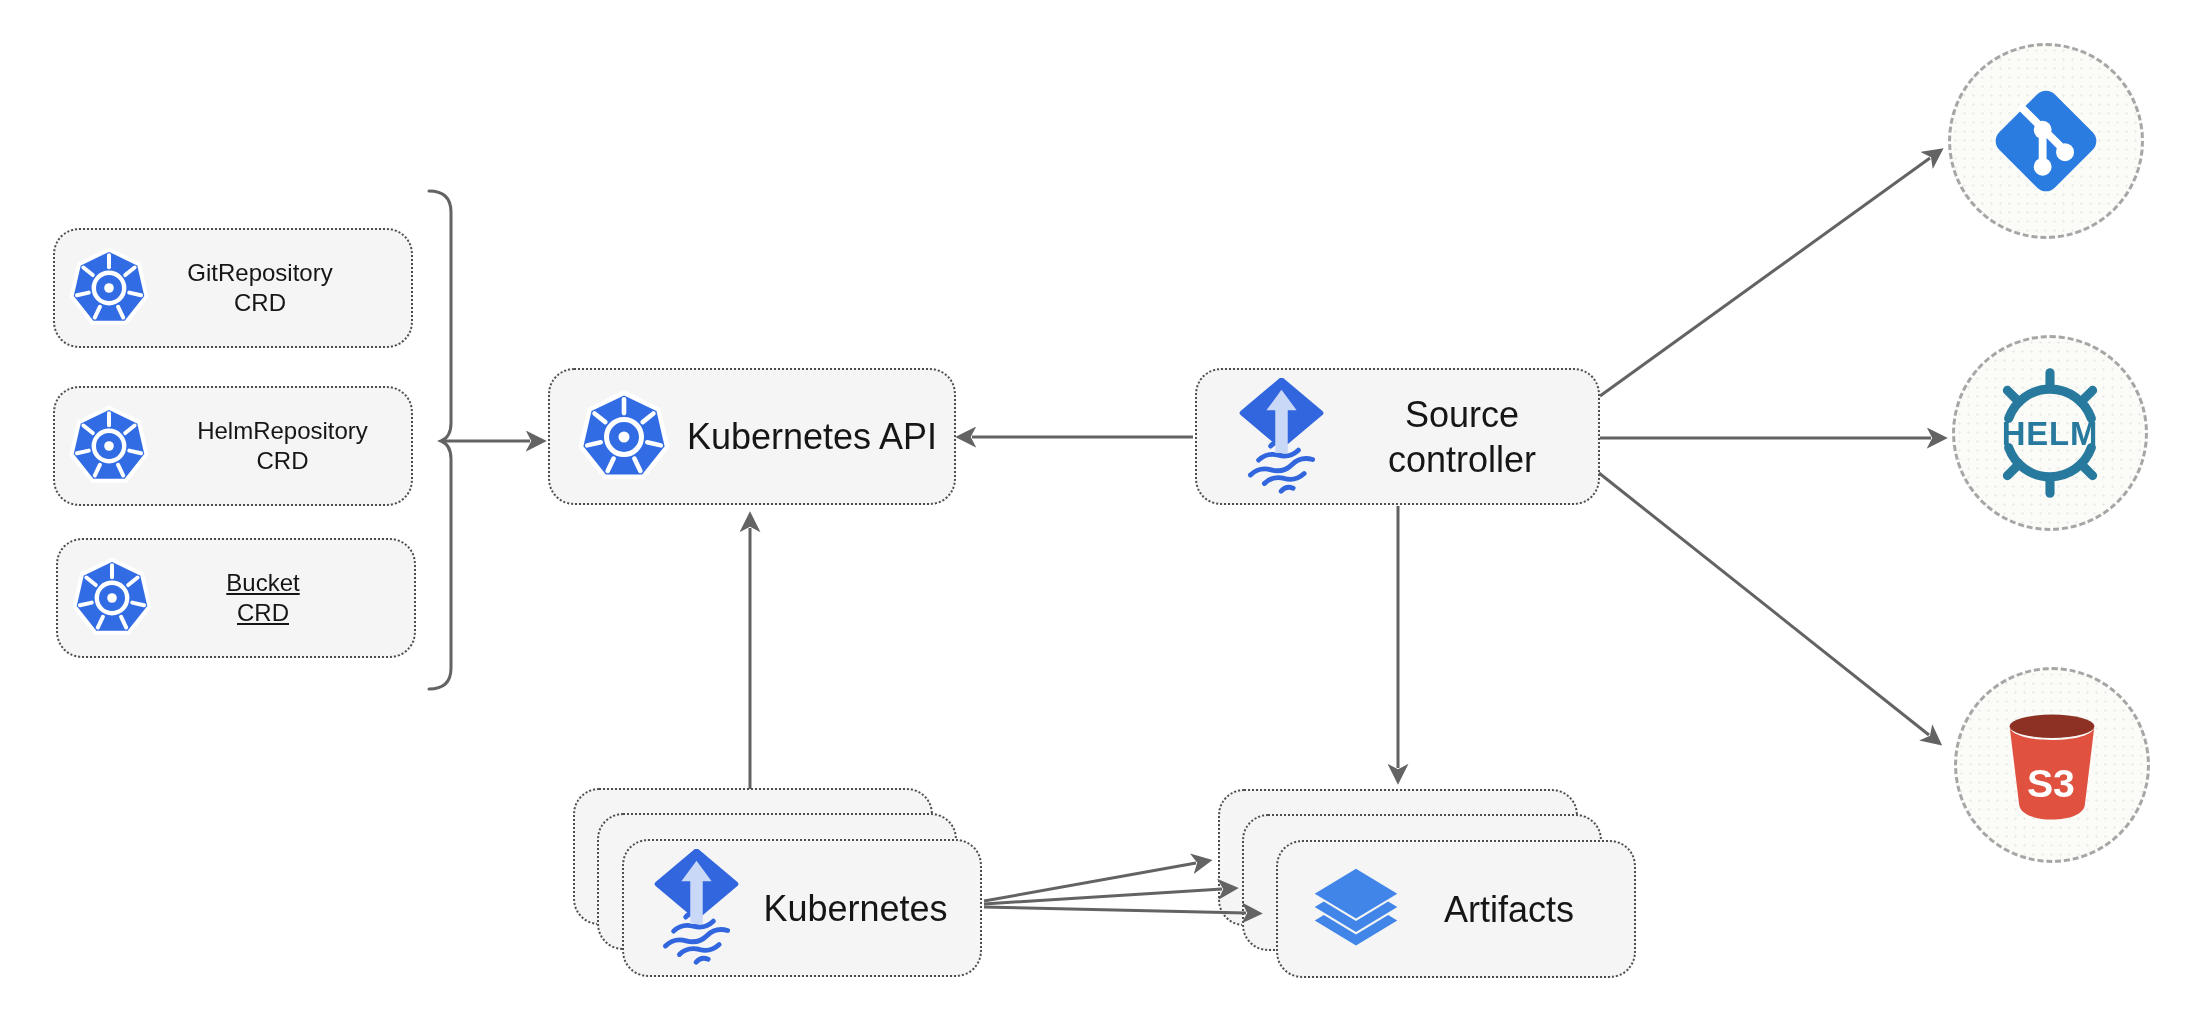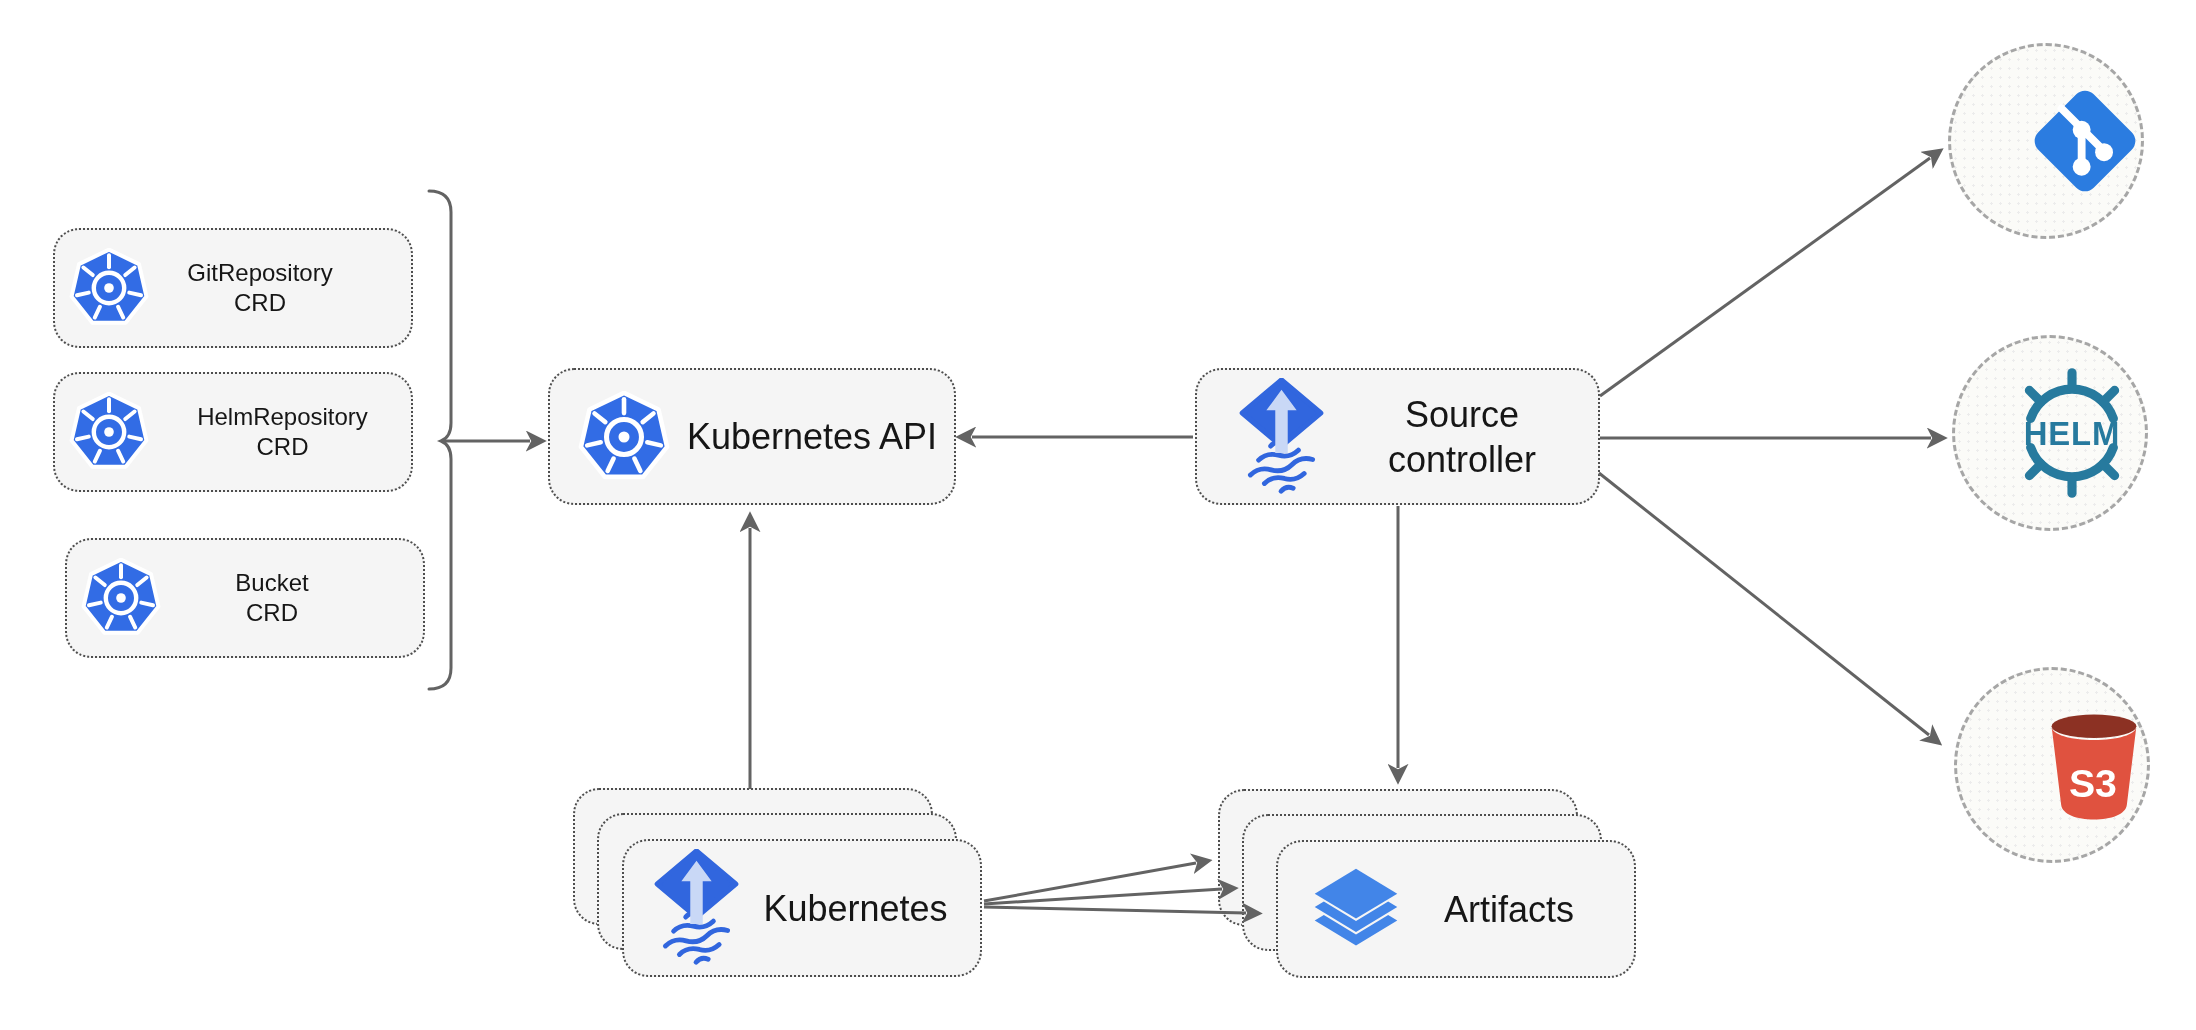--- a/index.html
+++ b/index.html
@@ -31,21 +31,21 @@
     border-radius:26px;
   }
 
   
   .circle{
     position:absolute;box-sizing:border-box;width:196px;height:196px;border-radius:50%;
     border:3px dashed var(--circle-border,#a6a6a6);
     background-color:var(--circle-fill,#fbfbf8);
     background-image:radial-gradient(circle,#ececec 1.2px,transparent 1.3px);
     background-size:9px 9px;
-    display:flex;align-items:center;justify-content:flex-end;
+    display:flex;align-items:center;justify-content:center;
     z-index:1;
   }
 
   .defs-holder{position:absolute;width:0;height:0;overflow:hidden;}
 </style>
 </head>
 <body>
 
 <svg class="defs-holder" aria-hidden="true">
   <defs>
@@ -143,33 +143,33 @@
       <svg width="80" height="80">
           <use href="#sym-k8s"></use>
         </svg>
     </span>
     <div class="lbl">
       <span class="ln">GitRepository</span>
       <span class="ln">CRD</span>
     </div>
   </div>
 
-  <div class="box crd" style="left:53px;top:372px;width:360px;height:120px;padding:0 40px 0 14px;gap:45px;">
+  <div class="box crd" style="left:53px;top:386px;width:360px;height:120px;padding:0 40px 0 14px;gap:45px;">
     <span class="icon" style="width:80px;height:80px;">
       <svg width="80" height="80">
           <use href="#sym-k8s"></use>
         </svg>
     </span>
     <div class="lbl">
       <span class="ln">HelmRepository</span>
       <span class="ln">CRD</span>
     </div>
   </div>
 
-  <div class="box crd" style="left:65px;top:538px;width:360px;height:120px;padding:0 40px 0 14px;">
+  <div class="box crd" style="left:56px;top:538px;width:360px;height:120px;padding:0 40px 0 14px;text-decoration:underline;">
     <span class="icon" style="width:80px;height:80px;">
       <svg width="80" height="80">
           <use href="#sym-k8s"></use>
         </svg>
     </span>
     <div class="lbl">
       <span class="ln">Bucket</span>
       <span class="ln">CRD</span>
     </div>
   </div>

